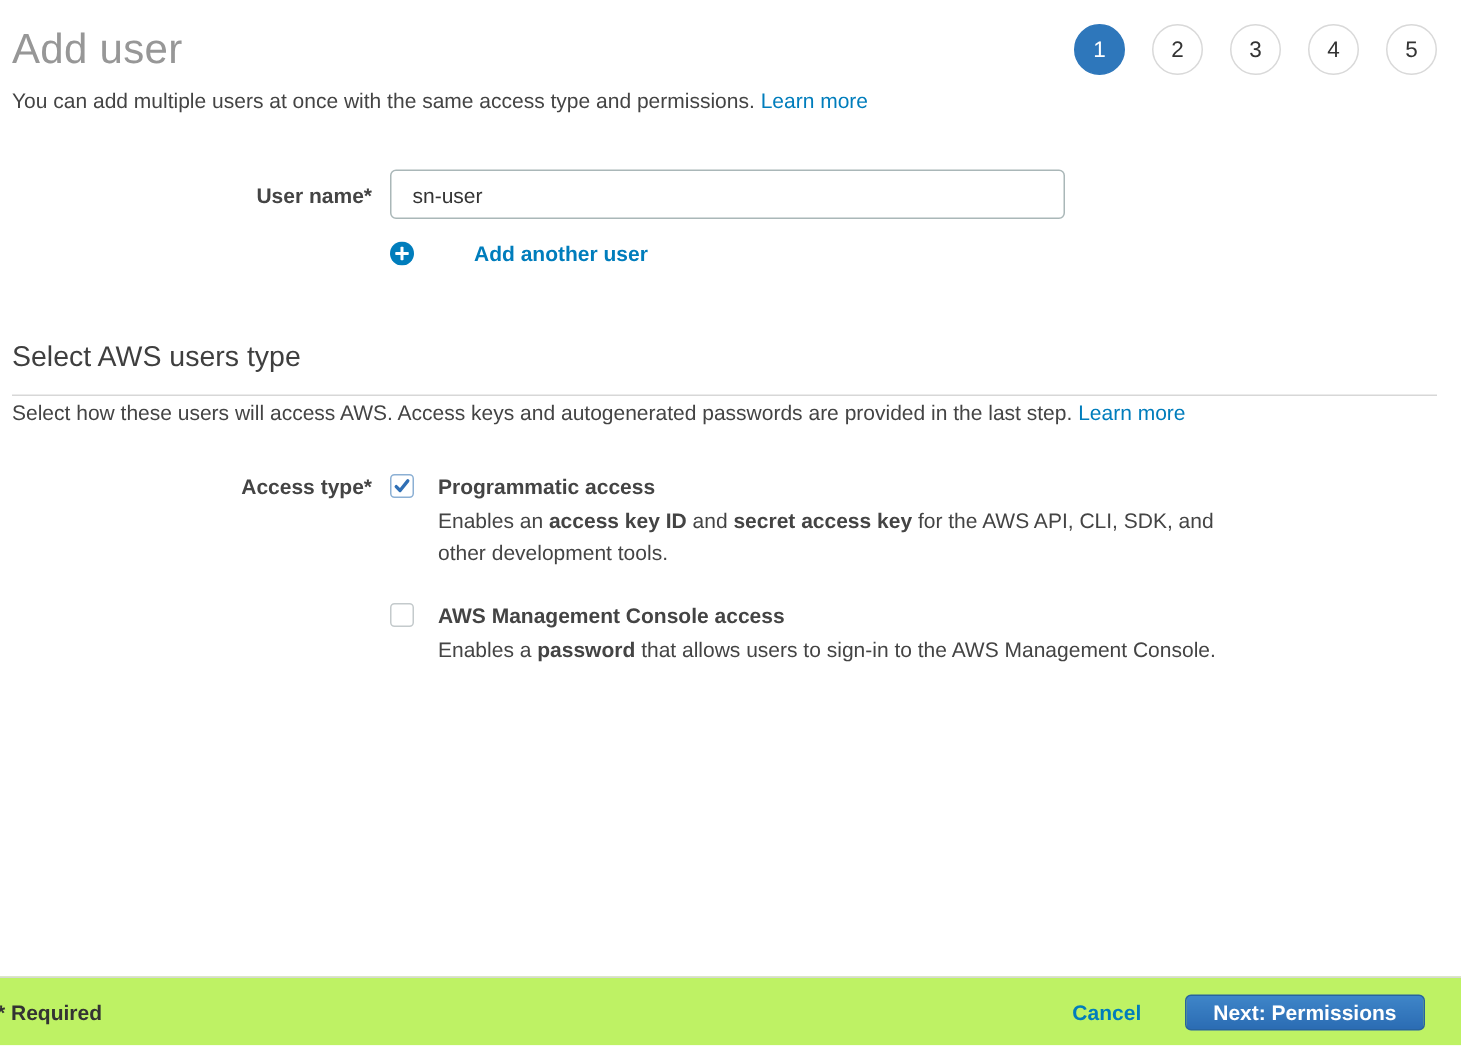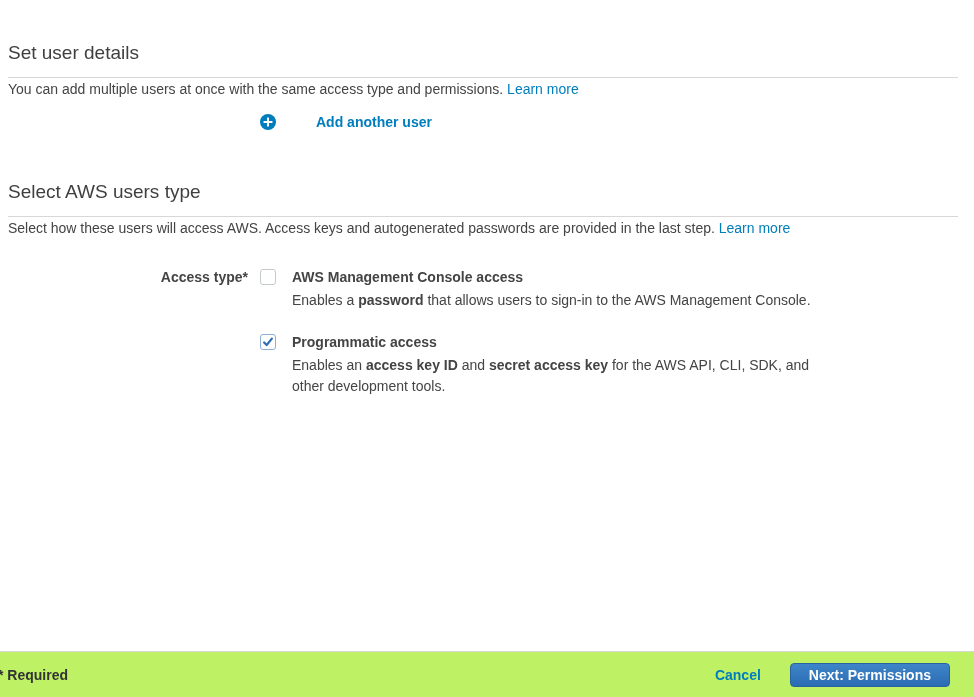--- a/index.html
+++ b/index.html
@@ -162,63 +162,76 @@
     font-weight: bold;
     font-family: "Liberation Sans", "DejaVu Sans", sans-serif;
     cursor: pointer;
   }
 </style>
 </head>
 <body>
 
 <div class="page">
 
-
-  <h2 class="section-heading first">Set user details</h2>
+  <div class="header-row">
+    <h1 class="page-title">Add user</h1>
+    <div class="steps">
+      <div class="step active">1</div>
+      <div class="step">2</div>
+      <div class="step">3</div>
+      <div class="step">4</div>
+      <div class="step">5</div>
+    </div>
+  </div>
+
   <p class="section-desc"><span>You can add multiple users at once with the same access type and permissions.</span> <a class="link">Learn more</a></p>
 
+  <div class="form-row center">
+    <label class="form-label">User name*</label>
+    <input class="username-input" type="text" value="sn-user" style="">
+  </div>
 
   <div class="add-row">
     <a class="link bold add-link">
         <svg class="plus-icon" viewBox="0 0 16 16">
           <circle cx="8" cy="8" r="8" fill="#007dbc"></circle>
           <rect x="7" y="3.5" width="2" height="9" rx="0.5" fill="#ffffff"></rect>
           <rect x="3.5" y="7" width="9" height="2" rx="0.5" fill="#ffffff"></rect>
         </svg>
         <span>Add another user</span>
       </a>
   </div>
 
   <h2 class="section-heading second">Select AWS users type</h2>
   <p class="section-desc"><span>Select how these users will access AWS. Access keys and autogenerated passwords are provided in the last step.</span> <a class="link">Learn more</a></p>
 
   <div class="access-row">
     <label class="form-label access-label">Access type*</label>
     <div class="options">
-
-      <div class="option">
-        <span class="checkbox"></span>
-        <div class="option-text">
-          <div class="option-title">AWS Management Console access</div>
-          <div class="option-desc"><span>Enables a </span><b>password</b><span> that allows users to sign-in to the AWS Management Console.</span></div>
-        </div>
-      </div>
 
       <div class="option">
         <span class="checkbox checked">
             <svg width="12" height="12" viewBox="0 0 14 14">
               <path d="M2.5 7.5 L5.5 10.5 L11.5 3" stroke="#2f6fb5" stroke-width="2.6" fill="none" stroke-linecap="round" stroke-linejoin="round"></path>
             </svg>
           </span>
         <div class="option-text">
           <div class="option-title">Programmatic access</div>
           <div class="option-desc"><span>Enables an </span><b>access key ID</b><span> and </span><b>secret access key</b><span> for the AWS API, CLI, SDK, and other development tools.</span></div>
         </div>
       </div>
 
+      <div class="option">
+        <span class="checkbox"></span>
+        <div class="option-text">
+          <div class="option-title">AWS Management Console access</div>
+          <div class="option-desc"><span>Enables a </span><b>password</b><span> that allows users to sign-in to the AWS Management Console.</span></div>
+        </div>
+      </div>
+
     </div>
   </div>
 
   <div class="footer">
     <span class="required"><span class="req-asterisk">*</span> <span>Required</span></span>
     <a class="link cancel-link">Cancel</a>
     <button class="next-button">Next: Permissions</button>
   </div>
 
 </div>

